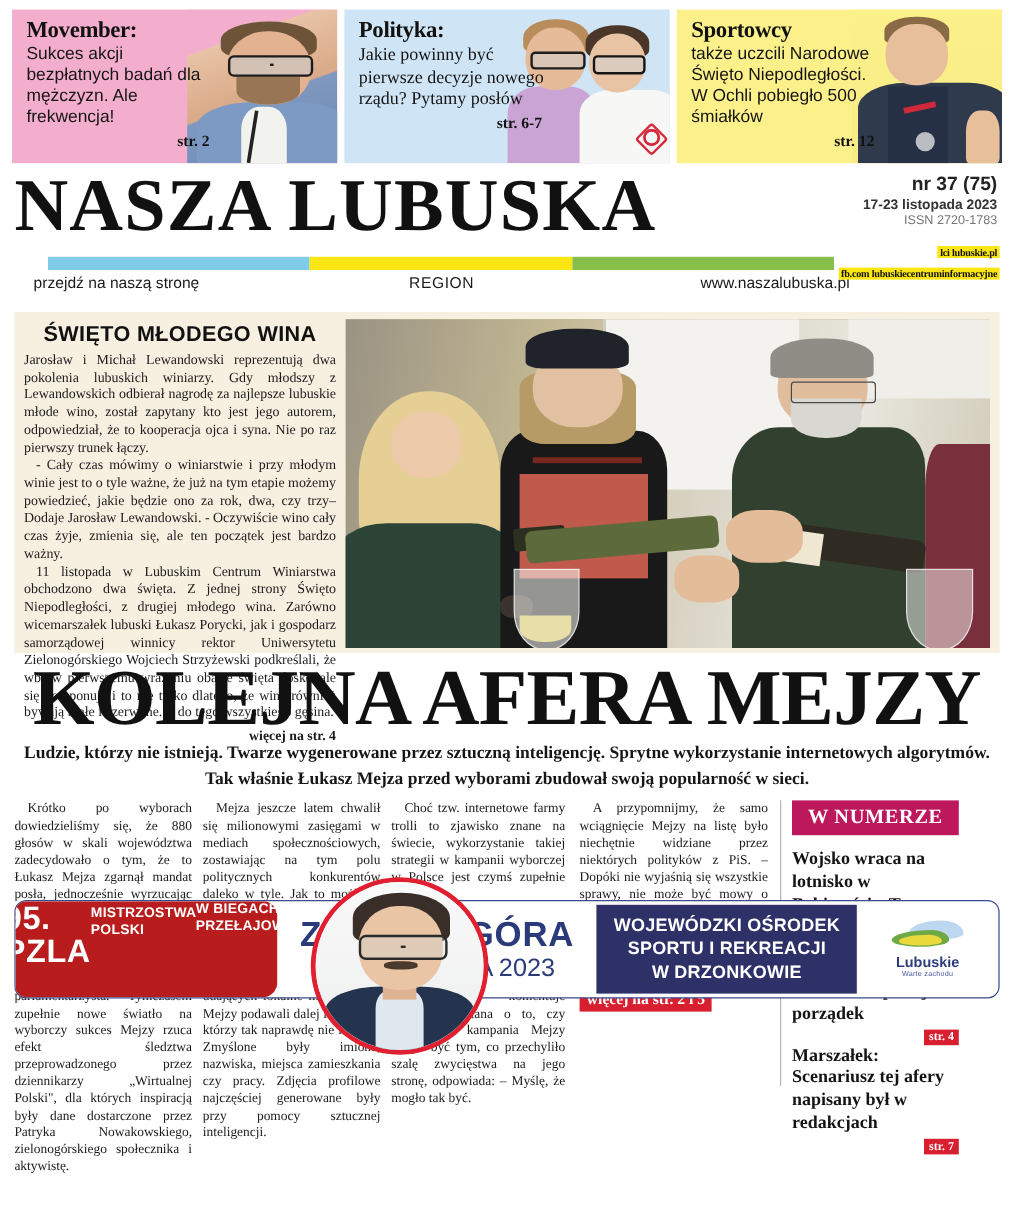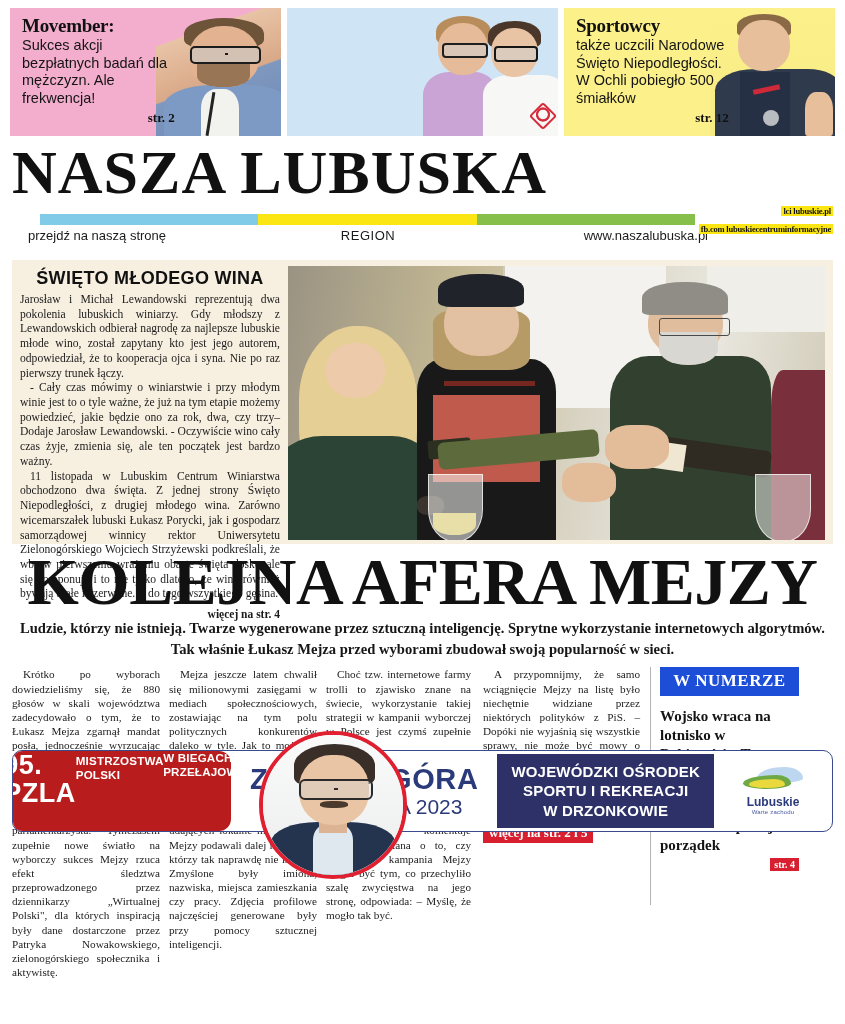--- a/index.html
+++ b/index.html
@@ -372,21 +372,21 @@
   .pt-shirt { position:absolute; left:36%; top:64%; width:28%; bottom:0; background:#dfe8ef; border-radius:30% 30% 0 0; }
   .pt-neck { position:absolute; left:40%; top:58%; width:20%; height:12%; background:#dcb493; }
 
   
   .wnum {
     width: 148px;
     padding-left: 9px;
     box-sizing: border-box;
   }
   .wnum-title {
-    background: #1d4ed8;
+    background: #be185d;
     color: #fff;
     font-family: "Liberation Serif", serif;
     font-weight: bold;
     font-size: 17px;
     letter-spacing: .5px;
     text-align: center;
     padding: 4px 0 5px 0;
   }
   .wnum-item { margin-top: 11px; }
   .wnum-text {
@@ -509,20 +509,25 @@
         <div class="w1body"></div>
           <div class="w2body"></div>
         <div class="w1hair"></div>
           <div class="w1head"></div>
           <div class="w1gl"></div>
         <div class="w2hair"></div>
           <div class="w2head"></div>
           <div class="w2gl"></div>
         <div class="heart"></div>
       </div>
+      <div class="teaser-text">
+        <div class="teaser-kicker">Polityka:</div>
+        <div class="teaser-body">Jakie powinny być pierwsze decyzje nowego rządu? Pytamy posłów</div>
+        <div class="teaser-page">str. 6-7</div>
+      </div>
     </div>
 
     <div class="teaser teaser-yellow">
       <div class="teaser-photo ph-sport">
         <div class="torso"></div>
           <div class="vest"></div>
           <div class="arm"></div>
         <div class="hair"></div>
           <div class="head"></div>
         <div class="medal"></div>
@@ -531,20 +536,25 @@
       <div class="teaser-text">
         <div class="teaser-kicker">Sportowcy</div>
         <div class="teaser-body">także uczcili Narodowe Święto Niepodległości. W Ochli pobiegło 500 śmiałków</div>
         <div class="teaser-page">str. 12</div>
       </div>
     </div>
   </div>
 
   <div class="masthead">
     <div class="masthead-title">NASZA LUBUSKA</div>
+    <div class="masthead-meta">
+      <div class="mh-issue">nr 37 (75)</div>
+      <div class="mh-date">17-23 listopada 2023</div>
+      <div class="mh-issn">ISSN 2720-1783</div>
+    </div>
   </div>
 
   <div class="strip">
     <div class="strip-bars">
       <div class="bar-blue"></div>
       <div class="bar-yellow"></div>
       <div class="bar-green"></div>
     </div>
     <div class="strip-labels">
       <div class="sl-left">przejdź na naszą stronę</div>
@@ -640,20 +650,24 @@
       <div class="wnum-item">
         <div class="wnum-text">Wojsko wraca na lotnisko w Babimoście. To szansa dla portu</div>
         <span class="wnum-page">str. 3</span>
       </div>
 
       <div class="wnum-item" style="clear:both;">
         <div class="wnum-text">Miliony na szpital. Wreszcie zapanuje porządek</div>
         <span class="wnum-page">str. 4</span>
       </div>
 
+      <div class="wnum-item" style="clear:both;">
+        <div class="wnum-text">Marszałek: Scenariusz tej afery napisany był w redakcjach</div>
+        <span class="wnum-page">str. 7</span>
+      </div>
     </div>
   </div>
 
   <div class="ad">
     <div class="ad-red">
       <div class="ad-pzla">95. PZLA</div>
       <div class="ad-sub">MISTRZOSTWA POLSKI</div>
       <div class="ad-sub" style="margin-top:0;">W BIEGACH PRZEŁAJOWYCH</div>
     </div>
     <div class="ad-city">

